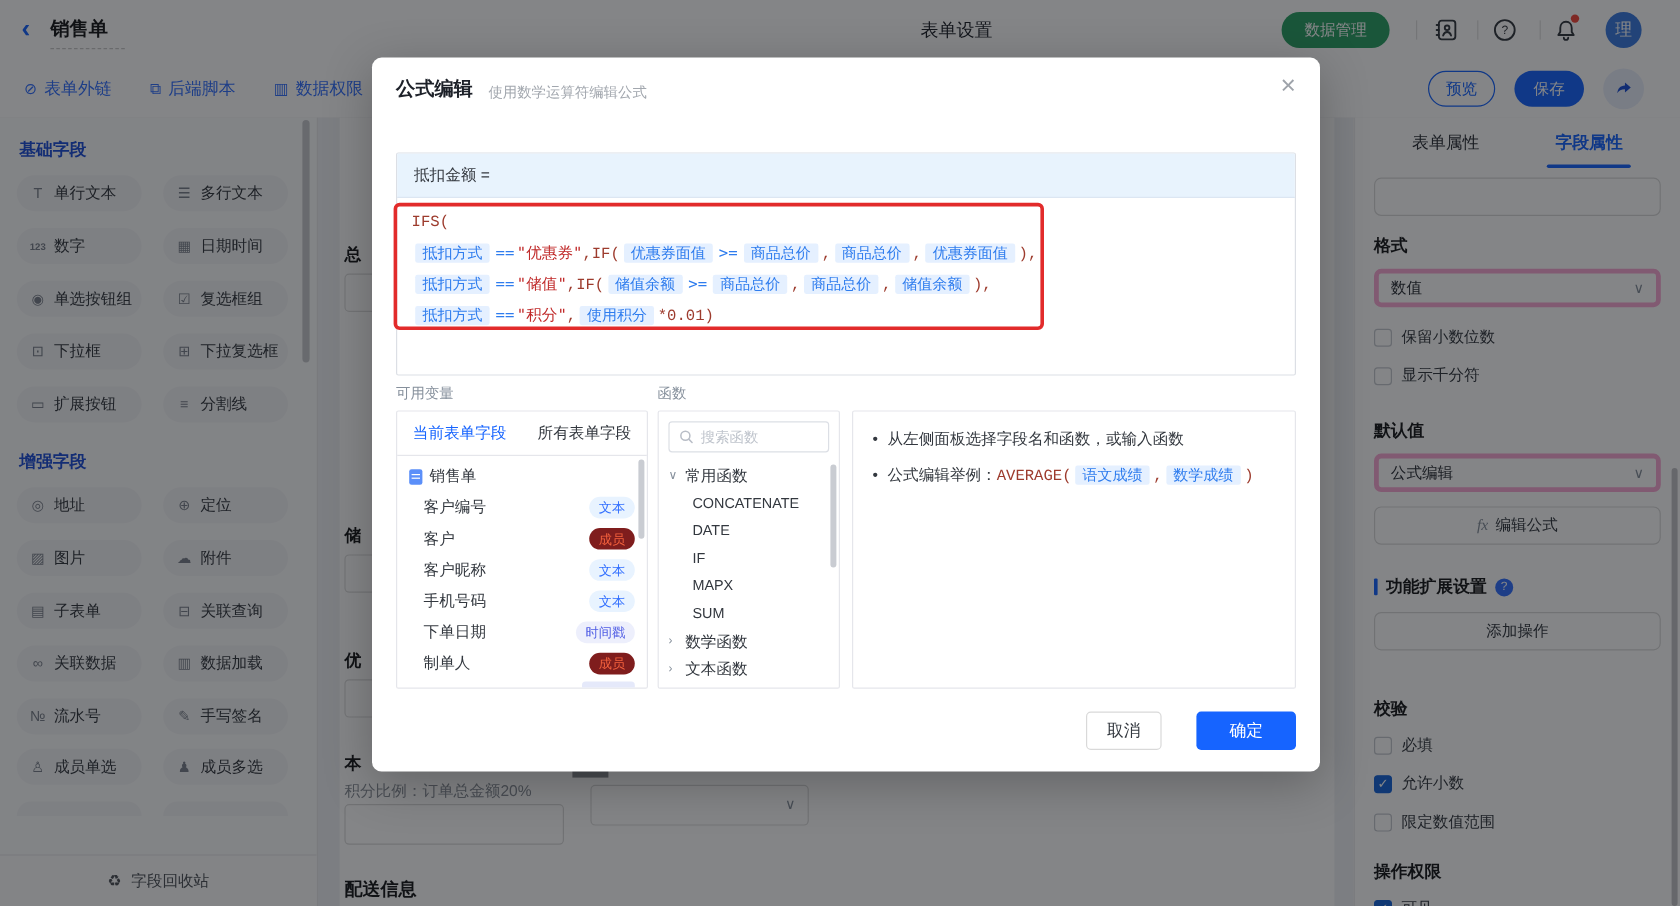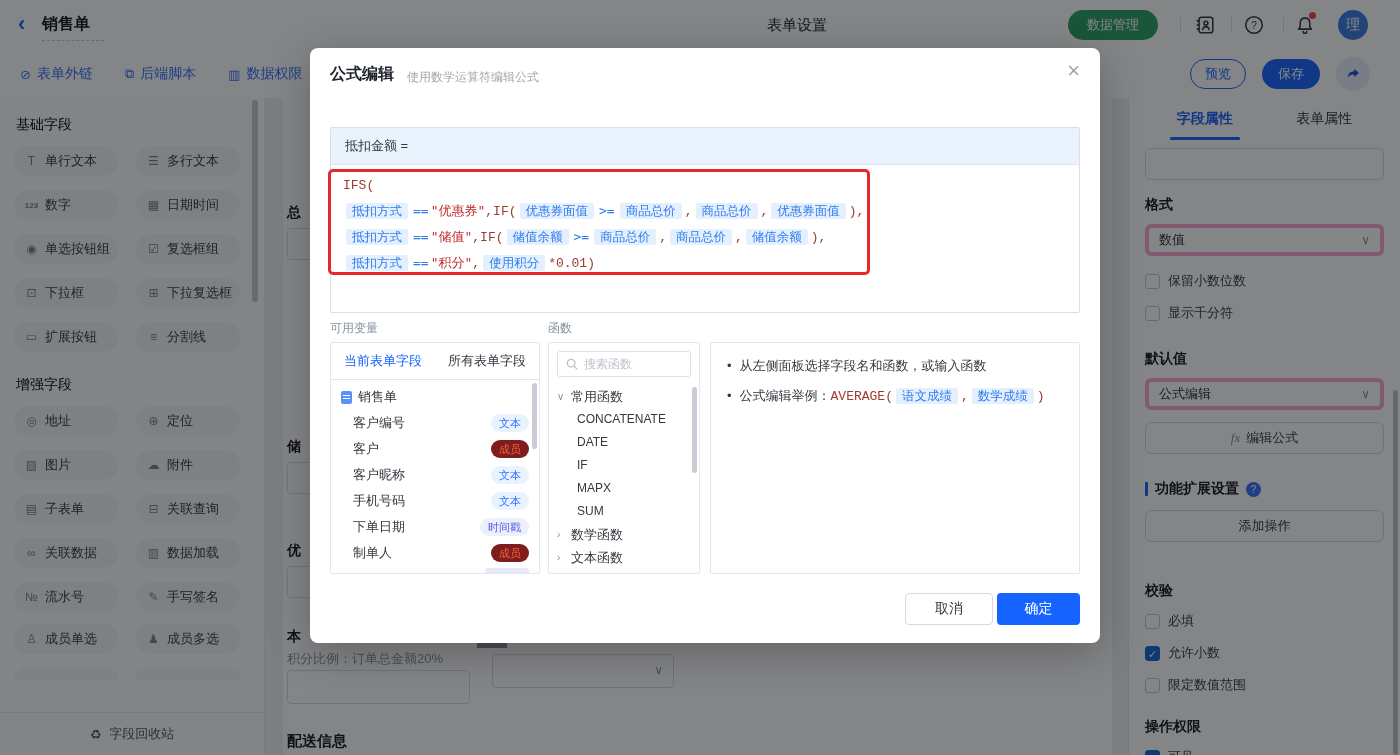--- a/index.html
+++ b/index.html
@@ -27,21 +27,21 @@
   .tool-link{display:flex;gap:6px;align-items:center;font-size:14px;color:#3370ff;}
   .tool-link .ic{font-size:13px;}
   .btn-preview{position:absolute;left:1190px;top:9px;width:56px;height:30px;border-radius:16px;border:1px solid #1664ff;
       color:#1664ff;font-size:13px;background:#fff;display:flex;align-items:center;justify-content:center;box-sizing:border-box;}
   .btn-save{position:absolute;left:1262px;top:9px;width:58px;height:30px;border-radius:16px;background:#1664ff;
       color:#fff;font-size:13px;display:flex;align-items:center;justify-content:center;}
   .btn-share{position:absolute;left:1336px;top:7px;width:34px;height:34px;border-radius:50%;background:#e9eefb;
       display:flex;align-items:center;justify-content:center;}
   
   #sidebar{position:absolute;left:0;top:98px;width:265px;height:657px;background:#fbfcfd;border-right:1px solid #e9e9eb;box-sizing:border-box;overflow:hidden;}
-  .sb-title{margin:24px 0 0 16px;font-size:14px;font-weight:400;color:#000000;}
+  .sb-title{margin:24px 0 0 16px;font-size:14px;font-weight:700;color:#1d4ed8;}
   .sb-title.first{margin-top:18px;}
   .sb-grid{display:grid;grid-template-columns:104px 104px;column-gap:18px;row-gap:14px;margin:12px 0 0 14px;}
   .sb-pill{height:30px;background:#f3f4f6;border-radius:16px;display:flex;align-items:center;gap:6px;
       padding:0 10px;box-sizing:border-box;font-size:13px;color:#33383f;white-space:nowrap;overflow:hidden;}
   .sb-pill .ic{color:#7a818c;font-size:12px;width:15px;text-align:center;flex:none;}
   .sb-pill .ic.num{font-size:8px;font-weight:700;letter-spacing:0;}
   .sb-frag-row{display:grid;grid-template-columns:104px 104px;column-gap:18px;margin:14px 0 0 14px;}
   .sb-frag{height:12px;background:#f3f4f6;border-radius:16px 16px 0 0;}
   #sb-bottom{position:absolute;left:0;bottom:0;width:100%;height:43px;background:#fcfcfd;border-top:1px solid #e9e9eb;
       display:flex;align-items:center;justify-content:center;gap:8px;font-size:13px;color:#4e5359;box-sizing:border-box;}
@@ -124,21 +124,21 @@
       display:flex;align-items:center;gap:6px;padding:0 8px;box-sizing:border-box;}
   #fn-search .ph{font-size:12px;color:#bfc4cc;}
   #fn-tree{position:absolute;left:0;top:42px;right:0;}
   .fn-group{height:23px;display:flex;align-items:center;padding-left:8px;font-size:13px;color:#33383f;}
   .fn-caret{color:#86909c;font-size:10px;width:14px;flex:none;}
   .fn-item{height:23px;line-height:23px;padding-left:28px;font-size:12px;color:#33383f;}
   #fn-scroll{position:absolute;right:2px;top:44px;width:5px;height:86px;background:#c9ccd2;border-radius:3px;}
   .tip{display:flex;gap:8px;font-size:13px;color:#33383f;line-height:21px;}
   .tip + .tip{margin-top:9px;}
   .tip .dot{flex:none;}
-  #m-cancel{position:absolute;left:595px;top:545px;width:88px;height:32px;border:1px solid #d9d9d9;border-radius:4px;
+  #m-cancel{position:absolute;left:595px;top:545px;width:63px;height:32px;border:1px solid #d9d9d9;border-radius:4px;
       background:#fff;font-size:14px;color:#33383f;display:flex;align-items:center;justify-content:center;box-sizing:border-box;}
   #m-ok{position:absolute;left:687px;top:545px;width:83px;height:32px;border-radius:4px;background:#1664ff;
       font-size:14px;color:#fff;display:flex;align-items:center;justify-content:center;}
 </style>
 </head>
 <body>
 
 <div id="stage">
 
   <div id="topbar">
@@ -322,22 +322,22 @@
     <div id="cv-input1"></div>
     <div id="cv-smudge"></div>
     <div id="cv-select1">
         <span class="chev">∨</span>
       </div>
     <div id="cv-delivery">配送信息</div>
   </div>
 
   <div id="rpanel">
     <div id="rp-tabs">
+      <span class="rp-tab">表单属性</span>
       <span class="rp-tab active">字段属性</span>
-      <span class="rp-tab">表单属性</span>
     </div>
     <div class="rp-input"></div>
     <div class="rp-label">格式</div>
     <div class="rp-select">
       <span>数值</span>
       <span class="chev">∨</span>
     </div>
     <div id="rp-format-opts" class="mt16">
         <div class="cb-row" style="margin-top: 0px;">
           <span class="cb"></span>

